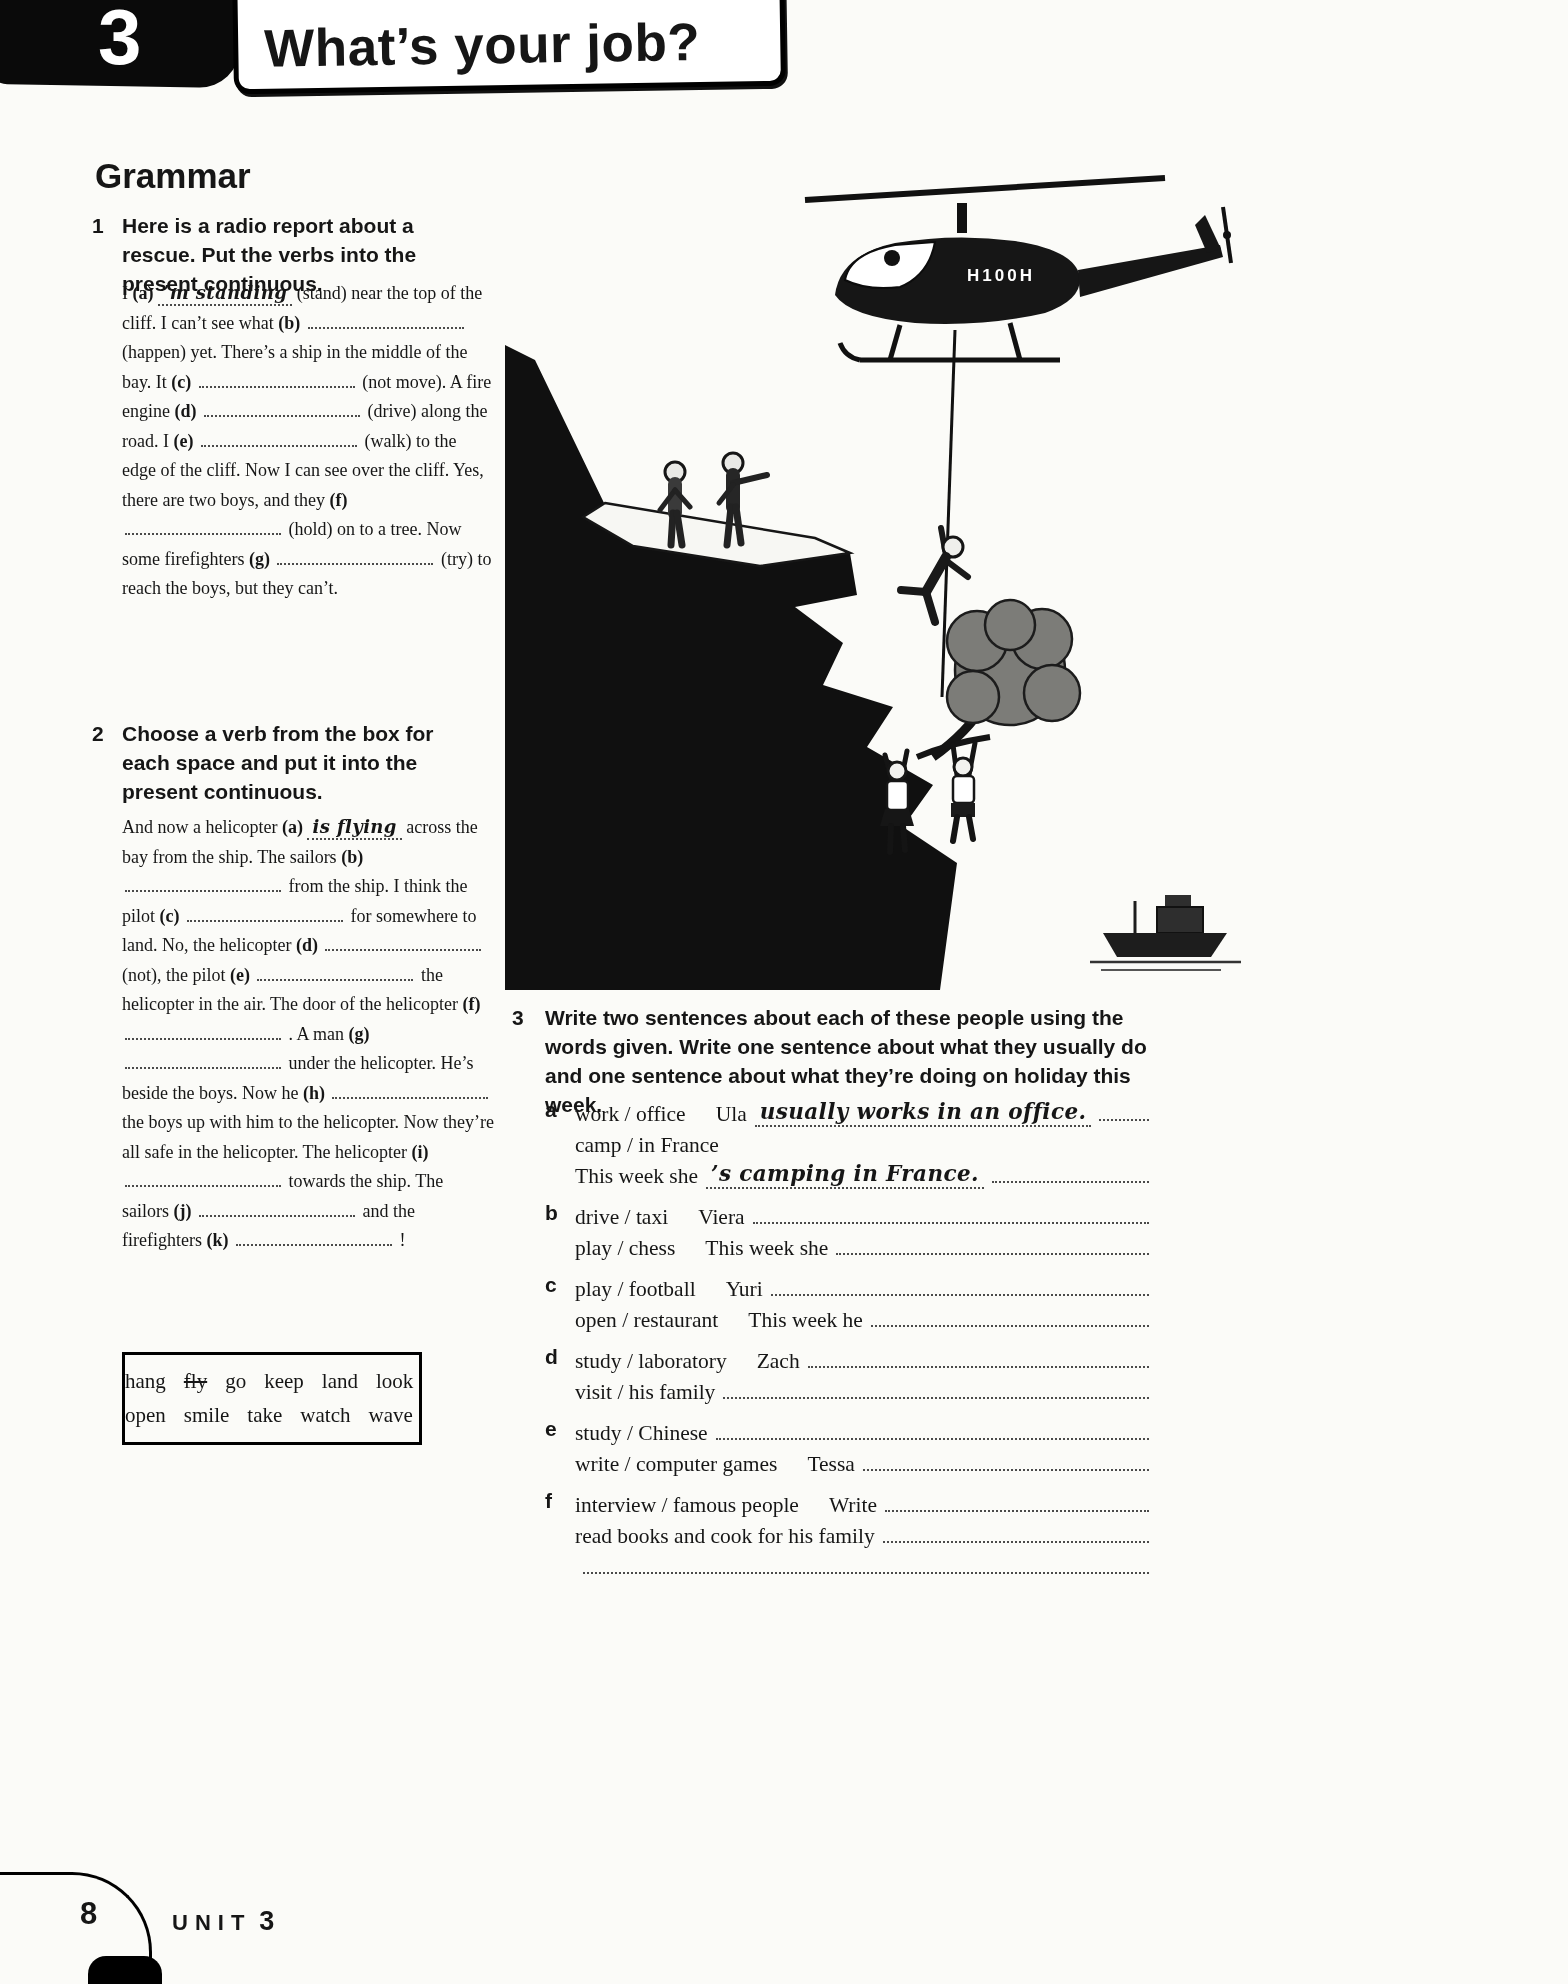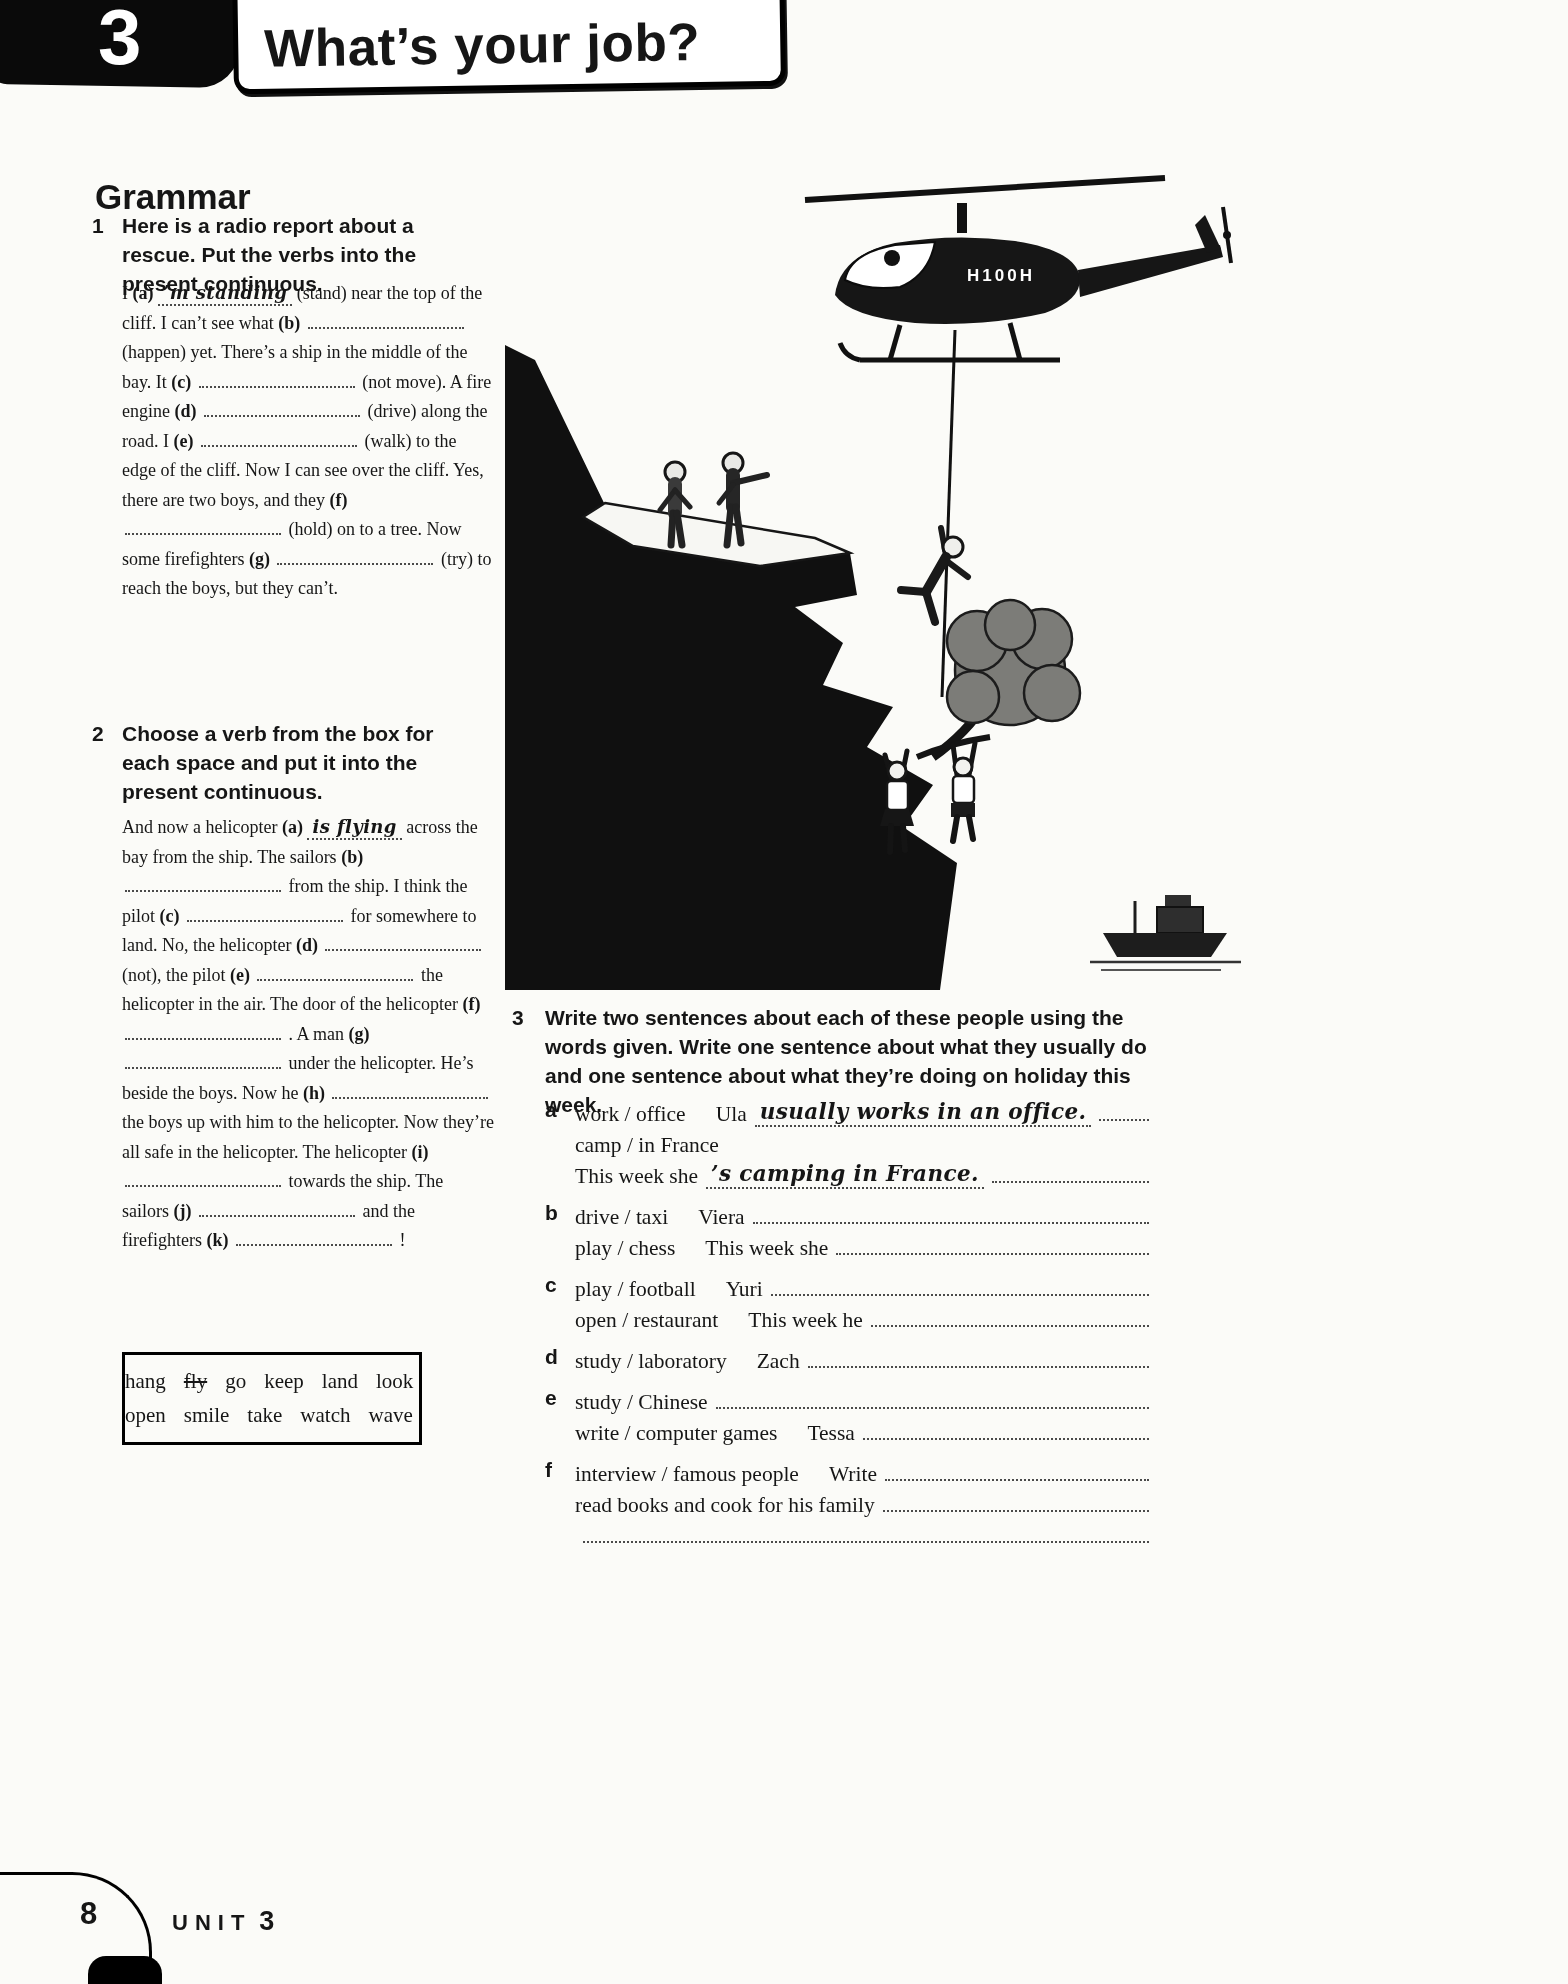--- a/index.html
+++ b/index.html
@@ -10,21 +10,21 @@
   
   #banner-black{position:absolute;left:-14px;top:-16px;width:254px;height:102px;background:#0a0a0a;
                 border-radius:0 0 40px 22px;transform:rotate(1deg);}
   #unit-number{position:absolute;left:98px;top:-8px;font-size:78px;font-weight:700;color:#ffffff;}
   #title-box{position:absolute;left:233px;top:-36px;width:552px;height:126px;background:#ffffff;
              border:5px solid #000;border-radius:16px;transform:rotate(-0.9deg);box-sizing:border-box;
              box-shadow:2px 3px 0 #111;}
   #title-text{position:absolute;left:26px;bottom:10px;font-size:53px;font-weight:700;letter-spacing:0.5px;}
 
   
-  #grammar-heading{position:absolute;left:95px;top:156px;font-size:35px;font-weight:700;margin-top:21px;}
+  #grammar-heading{position:absolute;left:95px;top:156px;font-size:35px;font-weight:700;}
   .exnum{position:absolute;font-weight:700;font-size:21px;}
   .instr{position:absolute;font-weight:700;font-size:21px;line-height:29px;}
 
   
   .cloze{position:absolute;font-size:18px;line-height:29.5px;width:372px;text-align:left;}
   .lbl{font-weight:700;}
   .blank{display:inline-block;width:156px;height:15px;border-bottom:2px dotted #4a4a4a;
          margin:0 3px;vertical-align:baseline;}
   .hand{font-style:italic;font-weight:700;border-bottom:2px dotted #4a4a4a;padding:0 5px 1px;
         letter-spacing:0.4px;font-family:"DejaVu Serif",serif;}
@@ -241,20 +241,24 @@
         </div>
       </div>
       <div class="ex3-item">
         <div class="ex3-letter">d</div>
         <div class="ex3-lines">
           <div class="ex3-line">
             <span class="ex3-text">study / laboratory</span>
             <span class="ex3-name">Zach</span>
             <span class="dots"></span>
           </div>
+          <div class="ex3-line">
+            <span class="ex3-text">visit / his family</span>
+            <span class="dots"></span>
+          </div>
         </div>
       </div>
       <div class="ex3-item">
         <div class="ex3-letter">e</div>
         <div class="ex3-lines">
           <div class="ex3-line">
             <span class="ex3-text">study / Chinese</span>
             <span class="dots"></span>
           </div>
           <div class="ex3-line">

